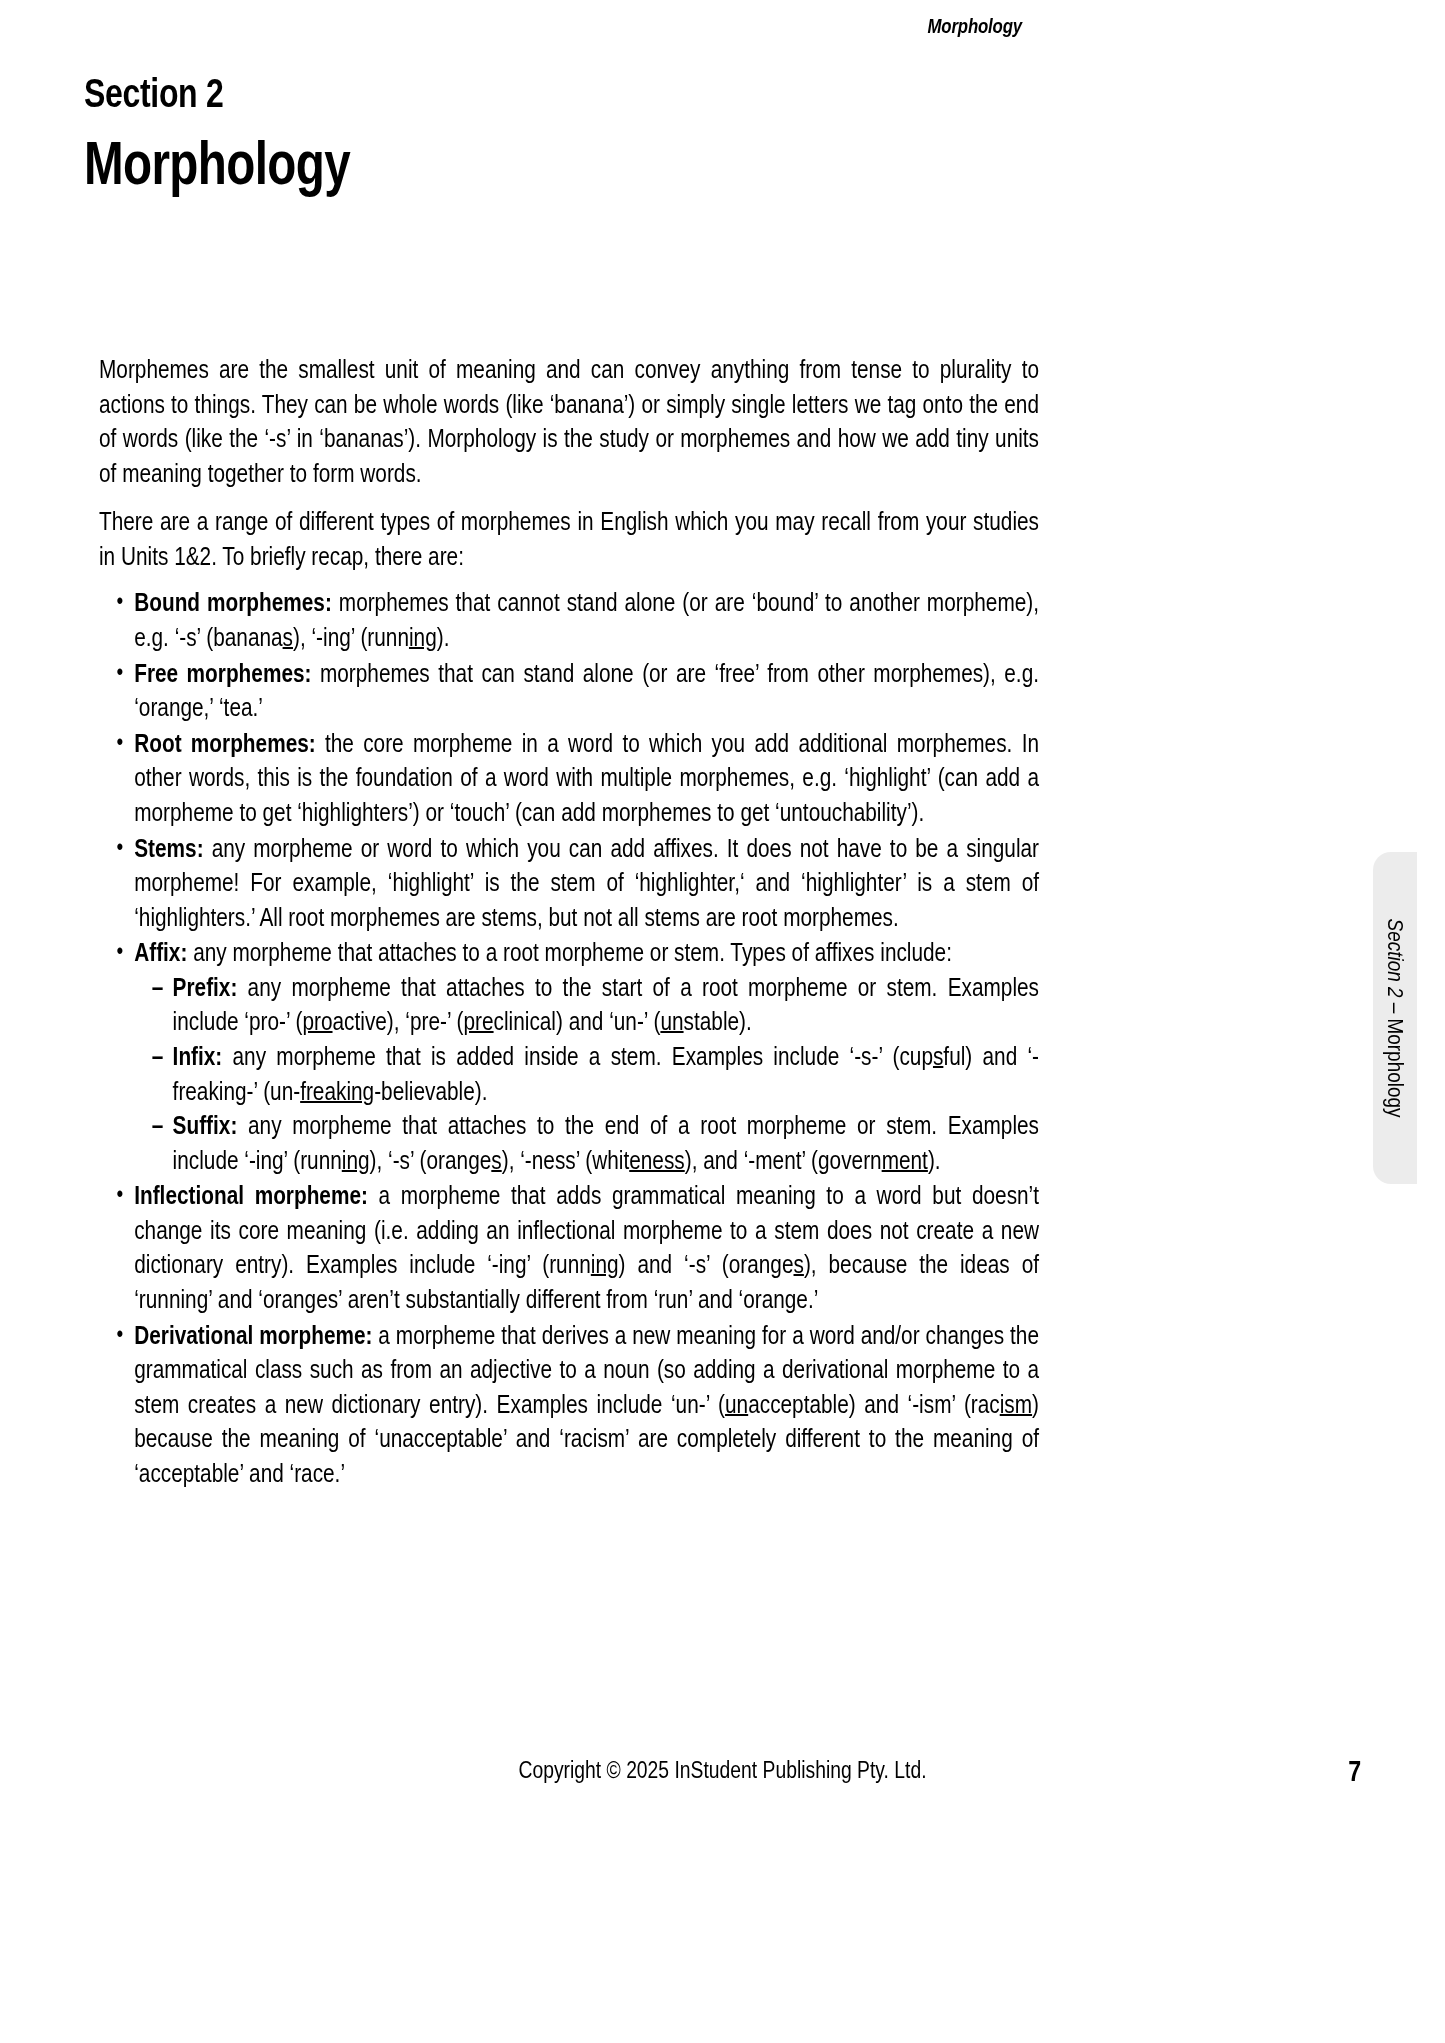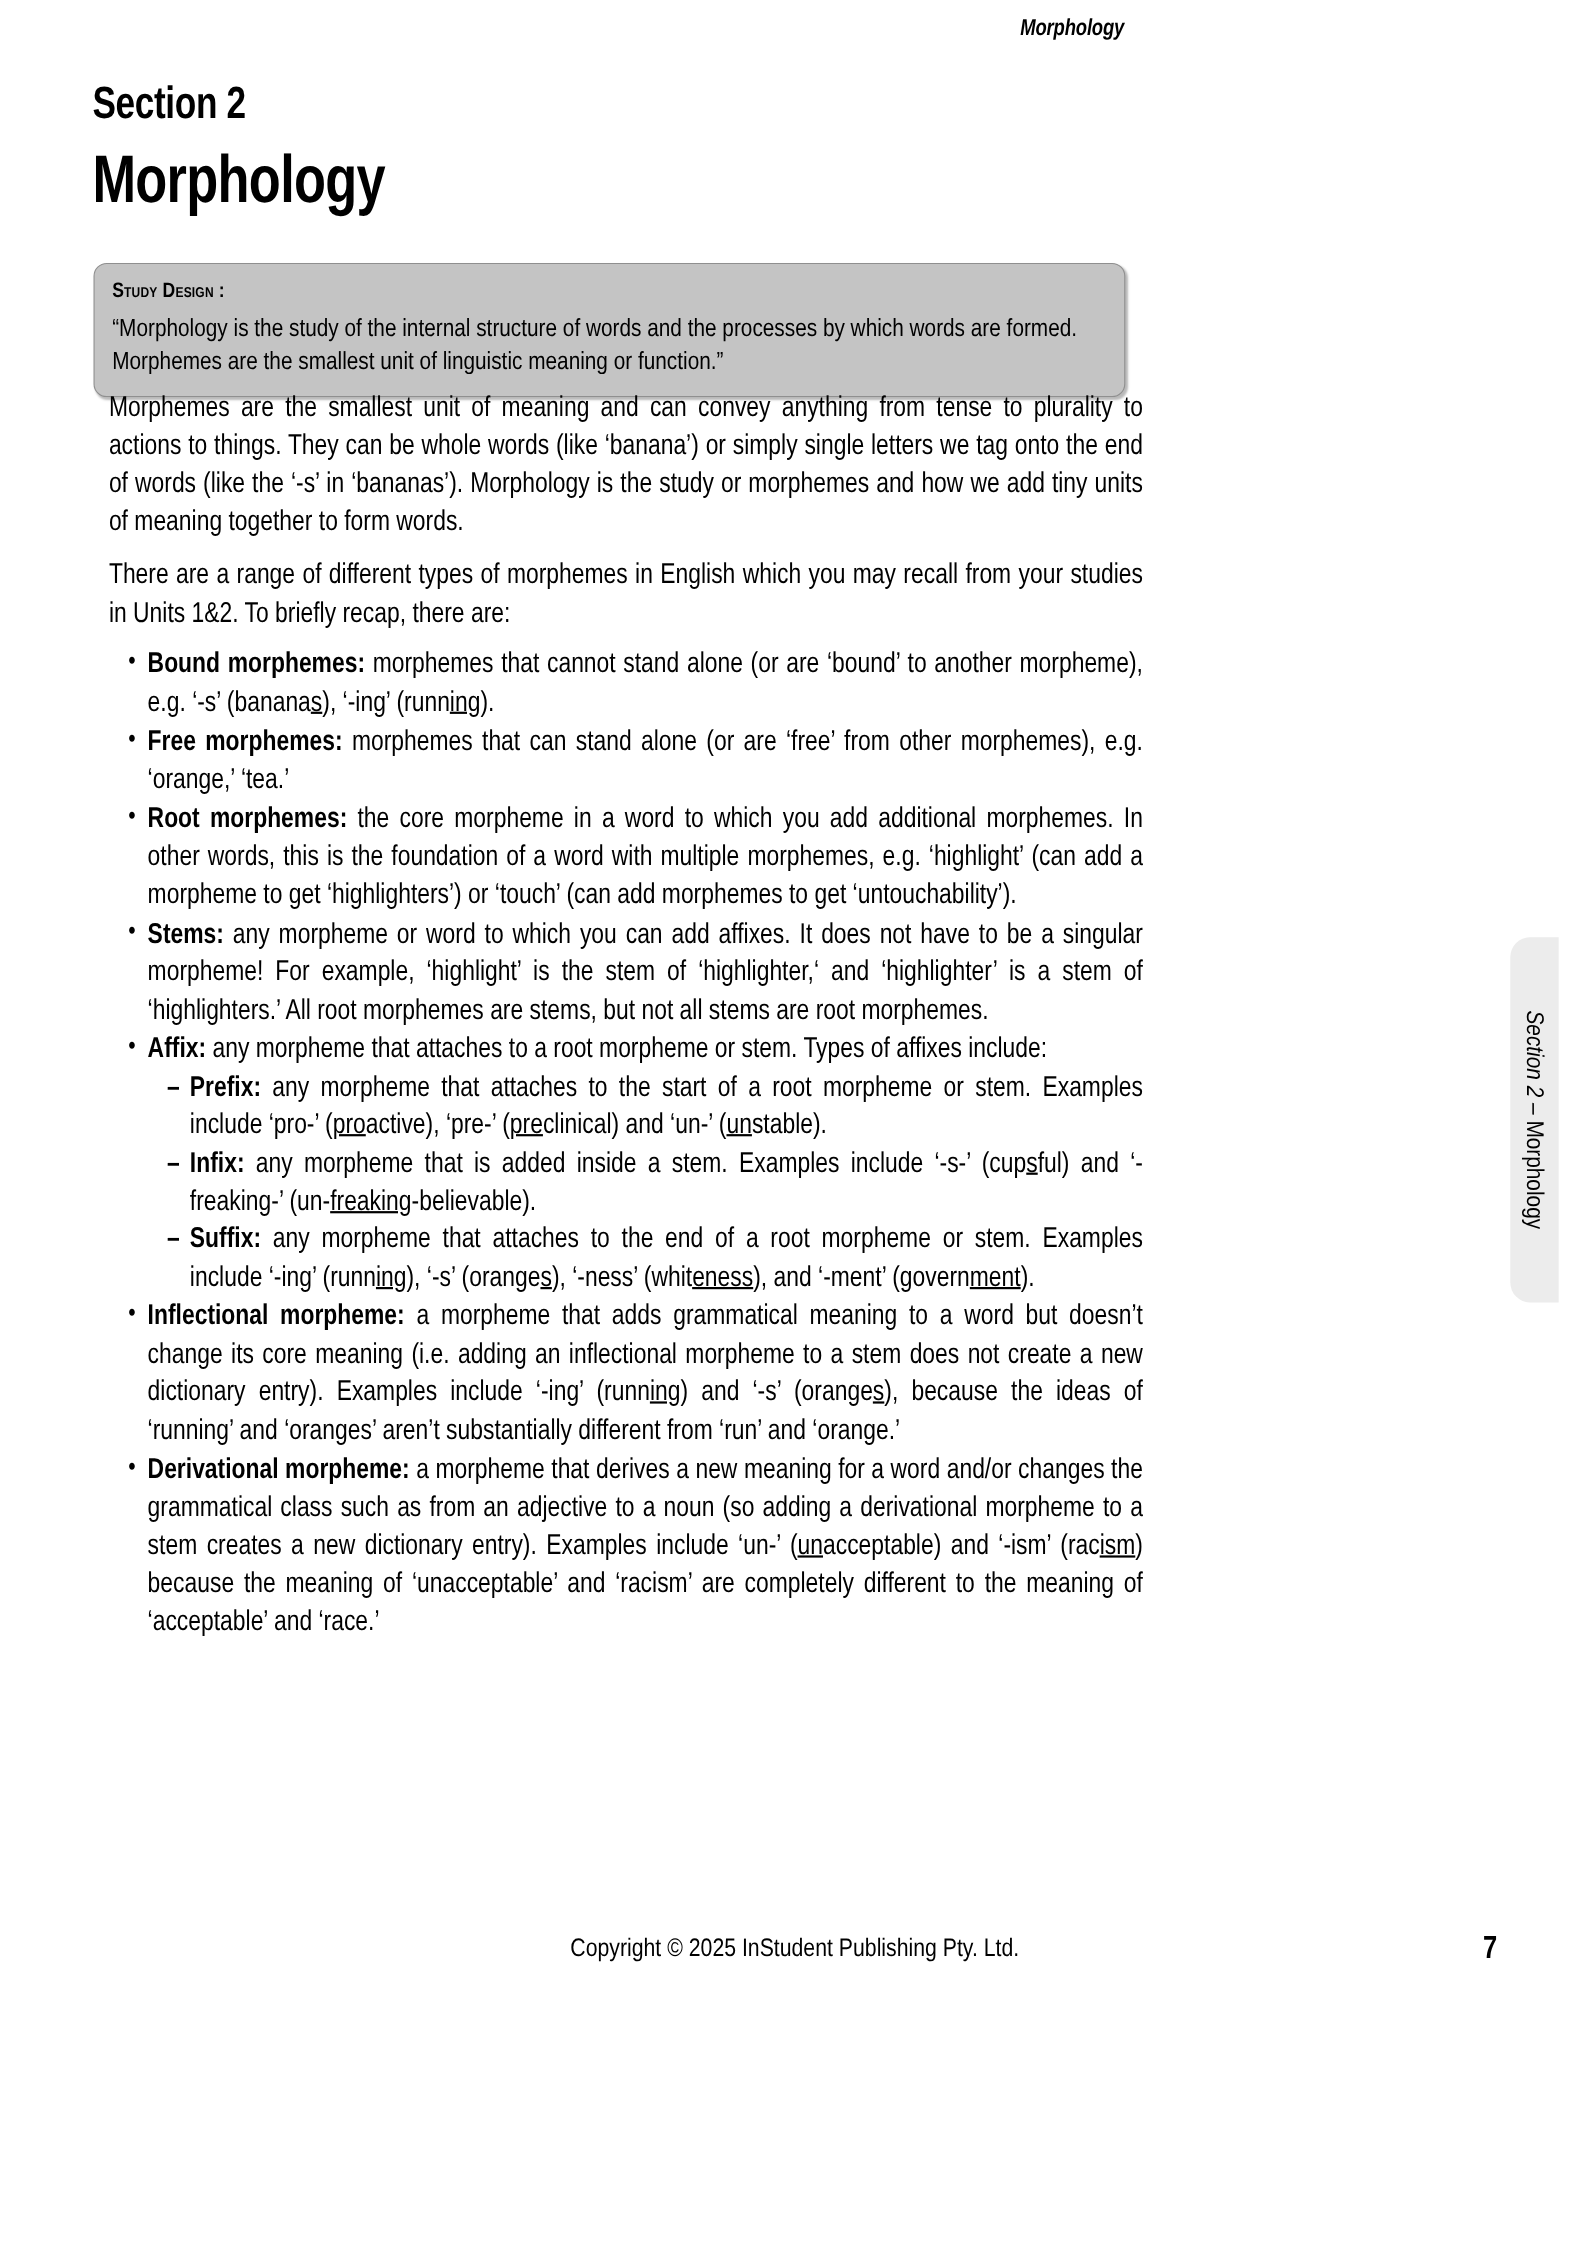--- a/index.html
+++ b/index.html
@@ -199,27 +199,20 @@
 </head>
 <body>
 
 <div class="page">
 
   <div class="running-header">Morphology</div>
 
   <div class="section-label">Section 2</div>
   <div class="page-title">Morphology</div>
 
-  <div class="study-box">
-    <div class="study-box-label">Study Design :</div>
-    <div class="study-box-quote">
-      <span>“Morphology is the study of the internal structure of words and the processes by which words are formed.</span><br>
-      <span>Morphemes are the smallest unit of linguistic meaning or function.”</span>
-    </div>
-  </div>
 
   <div class="content">
 
     <p class="para">Morphemes are the smallest unit of meaning and can convey anything from tense to plurality to actions to things.  They can be whole words (like ‘banana’) or simply single letters we tag onto the end of words (like the ‘-s’ in ‘bananas’).  Morphology is the study or morphemes and how we add tiny units of meaning together to form words.</p>
     <p class="para tight">There are a range of different types of morphemes in English which you may recall from your studies in Units 1&amp;2. To briefly recap, there are:</p>
 
     <ul class="bullets">
 
       <li>
         <span class="lead">Bound morphemes:</span><span> morphemes that cannot stand alone (or are ‘bound’ to another morpheme), e.g. ‘-s’ (banana</span><u>s</u><span>), ‘-ing’ (runn</span><u>ing</u><span>).</span>

